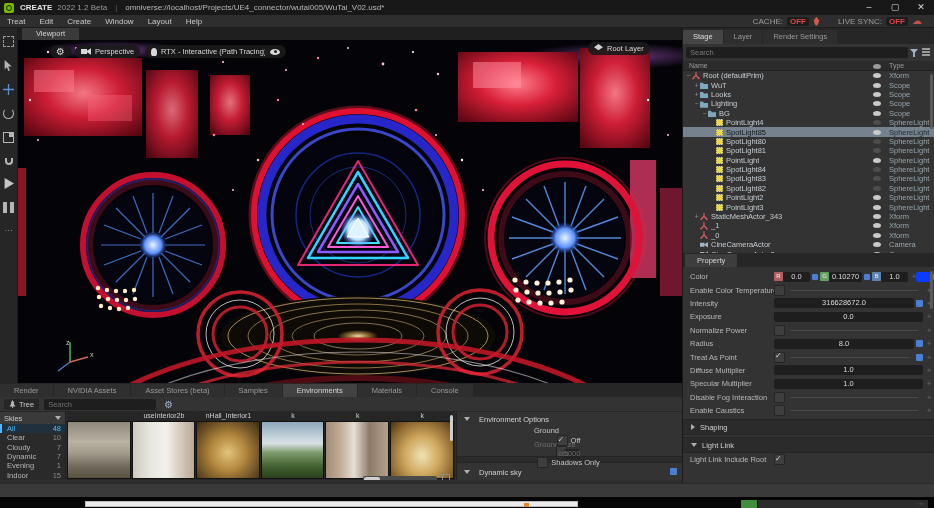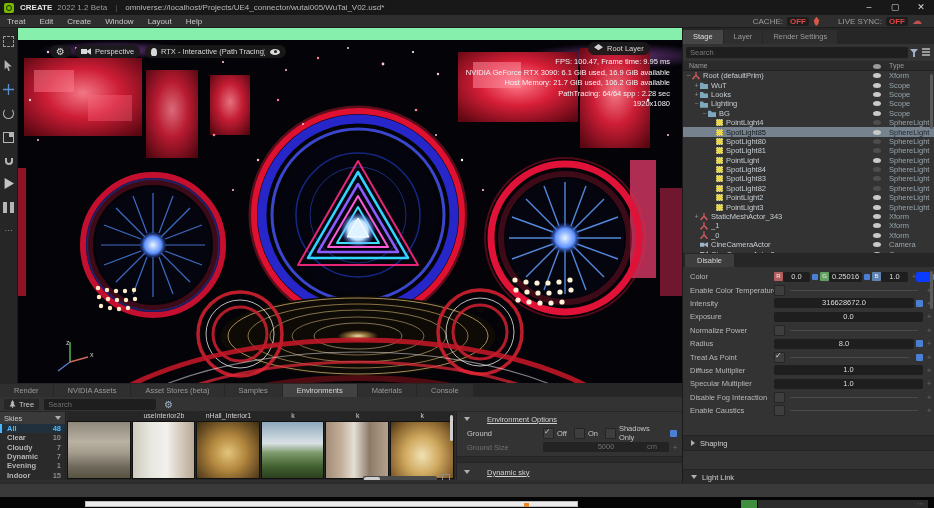--- a/index.html
+++ b/index.html
@@ -1,18 +1,18 @@
 <!DOCTYPE html>
 <html><head>
 <meta charset="utf-8">
 <style>
   html,body{margin:0;padding:0;background:#000;}
   body{width:934px;height:508px;font-family:"Liberation Sans","DejaVu Sans",sans-serif;overflow:hidden;-webkit-font-smoothing:antialiased;}
   .abs{position:absolute;}
-  #app{position:relative;width:934px;height:508px;background:#86efac;overflow:hidden;}
+  #app{position:relative;width:934px;height:508px;background:#f0abfc;overflow:hidden;}
   
   .titlebar{left:0;top:0;width:934px;height:15px;background:#181818;color:#cfcfcf;font-size:8px;display:flex;align-items:center;}
   .logo{width:10px;height:10px;margin:0 6px 0 4px;background:#76b900;border-radius:2px;position:relative;flex:none;}
   .logo::after{content:"";position:absolute;left:2px;top:2px;width:6px;height:6px;border:1px solid #1c2b00;border-radius:50%;box-sizing:border-box;}
   .tb-app{font-weight:bold;color:#e4e4e4;margin-right:5px;}
   .tb-ver{color:#9a9a9a;margin-right:8px;}
   .tb-sep{color:#5c5c5c;margin-right:8px;}
   .tb-path{color:#b9b9b9;}
   .winbtns{margin-left:auto;display:flex;}
   .winbtn{width:26px;text-align:center;color:#d9d9d9;font-size:9px;line-height:15px;}
@@ -90,21 +90,21 @@
   .pbody{position:absolute;left:0;top:239px;width:252px;height:216px;background:#333;overflow:hidden;display:flex;flex-direction:column;padding-top:3px;box-sizing:border-box;}
   .prow{display:flex;align-items:center;height:13.4px;flex:none;padding:0 4px 0 7px;font-size:7.5px;color:#b9b9b9;}
   .plabel{width:84px;flex:none;white-space:nowrap;overflow:hidden;}
   .pfield{flex:1;background:#1e1e1e;border-radius:2px;height:10px;line-height:10px;text-align:center;color:#dcdcdc;}
   .pmark{width:7px;height:7px;background:#4a7fd4;border-radius:1px;margin-left:2px;flex:none;}
   .pplus{width:8px;color:#6f6f6f;text-align:right;flex:none;font-size:7px;}
   .pplus::after{content:"+";}
   .cb{width:9px;height:9px;background:#3e3e3e;border:1px solid #252525;border-radius:1px;flex:none;position:relative;}
   .cb.on::after{content:"✓";position:absolute;left:0px;top:-1.5px;font-size:8px;color:#dcdcdc;}
   .pline{flex:1;height:1px;background:#4a4a4a;margin:0 5px;}
-  .psec{display:flex;align-items:center;height:14px;flex:none;background:#2b2b2b;border-top:1px solid #242424;border-bottom:1px solid #242424;color:#cfcfcf;font-size:7.5px;padding-left:8px;gap:5px;margin-top:18px;text-align:center;}
+  .psec{display:flex;align-items:center;height:14px;flex:none;background:#2b2b2b;border-top:1px solid #242424;border-bottom:1px solid #242424;color:#cfcfcf;font-size:7.5px;padding-left:8px;gap:5px;margin-top:2px;text-align:center;}
   .tri{width:0;height:0;border-style:solid;flex:none;}
   .tri.down{border-width:4px 3.5px 0 3.5px;border-color:#b0b0b0 transparent transparent transparent;}
   .tri.right{border-width:3.5px 0 3.5px 4px;border-color:transparent transparent transparent #b0b0b0;}
   .chip{width:9px;height:9px;border-radius:1px;font-size:6px;color:#f2f2f2;text-align:center;line-height:9px;flex:none;}
   .chip.r{background:#b35f5f;}.chip.g{background:#63a063;}.chip.b{background:#5f83b3;}
   .cval{background:#1e1e1e;height:10px;line-height:10px;text-align:center;color:#dcdcdc;border-radius:2px;flex:none;}
   .mark6{width:6px;height:6px;background:#4a7fd4;border-radius:1px;flex:none;}
   .swatch{width:15px;height:10px;border-radius:2px;flex:none;}
   
   .bottom{left:0;top:383px;width:682px;height:100px;background:#2e2e2e;}
@@ -113,42 +113,42 @@
   .btab.active{background:#424242;color:#d8d8d8;}
   .btoolbar{position:absolute;left:0;top:14px;width:682px;height:15px;background:#333;display:flex;align-items:center;border-bottom:1px solid #262626;box-sizing:border-box;}
   .treebtn{margin-left:4px;height:11px;background:#262626;border-radius:2px;display:flex;align-items:center;gap:3px;padding:0 5px;color:#c9c9c9;font-size:7.5px;}
   .i-tree{width:7px;height:8px;background:#b9b9b9;clip-path:polygon(50% 0,78% 42%,64% 42%,92% 80%,56% 80%,56% 100%,44% 100%,44% 80%,8% 80%,36% 42%,22% 42%);}
   .bsearch{margin-left:5px;width:112px;height:11px;background:#1e1e1e;border:none;border-radius:2px;color:#8a8a8a;font-size:7.5px;padding:0 4px;box-sizing:border-box;}
   .bsearch::placeholder{color:#6f6f6f;}
   .bgear{margin-left:8px;color:#9fb3c9;font-size:10px;}
   .skies{position:absolute;left:0;top:29px;width:66px;height:68px;background:#2a2a2a;overflow:hidden;border-right:1px solid #222;box-sizing:border-box;}
   .skies-h{height:12px;background:#3a3a3a;display:flex;align-items:center;padding:0 4px;font-size:7.5px;color:#c9c9c9;}
   .skies-h .tri{margin-left:auto;}
-  .sky{display:flex;height:9.3px;align-items:center;padding:0 4px 0 5px;font-size:7.5px;color:#b5b5b5;border-left:2px solid transparent;box-sizing:border-box;font-weight:bold;}
+  .sky{display:flex;height:9.3px;align-items:center;padding:0 4px 0 5px;font-size:7.5px;color:#b5b5b5;border-left:2px solid transparent;box-sizing:border-box;}
   .sky .cnt{margin-left:auto;color:#8a8a8a;}
   .sky.sel{color:#4db8ff;border-left:2px solid #4db8ff;background:#20303c;}
   .sky.sel .cnt{color:#4db8ff;}
   .thumbs{position:absolute;left:67px;top:29px;width:388px;height:68px;background:#262626;overflow:hidden;}
   .tlabels{display:flex;height:9px;}
   .tlabel{width:64.6px;text-align:center;font-size:7px;color:#cfcfcf;overflow:hidden;white-space:nowrap;flex:none;}
   .tiles{display:flex;height:58px;}
   .tile{width:63.6px;height:58px;margin-right:1px;flex:none;border:1px solid #111;box-sizing:border-box;}
   .t1{background:linear-gradient(180deg,#8e887b 0%,#b9b2a3 35%,#a49d8d 55%,#6f695c 80%,#57523f 100%);}
   .t2{background:linear-gradient(90deg,#cfcabe 0%,#e9e7e1 30%,#f2f1ed 55%,#d9cfc2 75%,#b9a896 100%);}
   .t3{background:radial-gradient(ellipse at 50% 55%,#e3c47c 0%,#b3873e 40%,#6b4f24 75%,#3d2d12 100%);}
   .t4{background:linear-gradient(180deg,#8fa9bd 0%,#d9e1e5 38%,#7e9b6d 55%,#41602f 80%,#2c401e 100%);}
   .t5{background:linear-gradient(90deg,#a18c77 0%,#c4b09a 25%,#e4ded4 45%,#8d7b69 70%,#b4a18c 100%);}
   .t6{background:radial-gradient(ellipse at 50% 60%,#f0e2b4 0%,#cfa85e 40%,#8a652f 75%,#4a3416 100%);}
   .hsb-track{position:absolute;left:296px;top:64px;width:74px;height:5px;background:#4a4a4a;border-radius:2px;}
   .hsb-thumb{position:absolute;left:297px;top:64.5px;width:16px;height:4px;background:#cfcfcf;border-radius:2px;}
   .grid-ic{position:absolute;left:375px;top:62px;width:8px;height:8px;border:1px solid #8a8a8a;box-sizing:border-box;background:linear-gradient(90deg,transparent 45%,#8a8a8a 45%,#8a8a8a 55%,transparent 55%),linear-gradient(0deg,transparent 45%,#8a8a8a 45%,#8a8a8a 55%,transparent 55%);}
   .vsb{position:absolute;left:383px;top:3px;width:3px;height:26px;background:#cfcfcf;border-radius:2px;}
   .envopts{position:absolute;left:456px;top:29px;width:226px;height:68px;background:#333;overflow:hidden;border-left:1px solid #222;box-sizing:border-box;}
-  .eo-h{display:flex;align-items:center;gap:17px;height:14px;padding-left:7px;font-size:7.5px;color:#d2d2d2;text-decoration:underline;}
-  .eo-row{display:flex;align-items:center;height:14px;padding:0 5px 0 10px;font-size:7.5px;color:#c5c5c5;}
+  .eo-h{display:flex;align-items:center;gap:9px;height:14px;padding-left:7px;font-size:7.5px;color:#d2d2d2;}
+  .eo-row{display:flex;align-items:center;height:14px;padding:0 5px 0 10px;font-size:7.5px;color:#c5c5c5;flex-direction:column;}
   .eo-row .lab{width:76px;flex:none;}
   .eo-row.dis{color:#707070;}
   .gopt{display:flex;align-items:center;gap:3px;margin-right:7px;}
   .cb.gray.on::after{color:#c5c5c5;}
   .eo-field{flex:1;background:#232323;border-radius:2px;height:10px;line-height:10px;text-align:center;color:#707070;position:relative;}
   .eo-field .unit{position:absolute;right:12px;top:0;color:#6a6a6a;}
   .eo-sep{height:5px;background:#2a2a2a;border-top:1px solid #242424;border-bottom:1px solid #242424;margin:2px 0;}
   .eo-msg{padding:2px 8px 0 10px;font-size:7.5px;color:#9a9a9a;line-height:9px;height:14px;overflow:hidden;}
   
   .statusbar{left:0;top:483px;width:934px;height:14px;background:#3a3a3a;border-top:1px solid #2a2a2a;box-sizing:border-box;}
@@ -199,20 +199,23 @@
     <span class="ltool g-cursor"></span>
     <span class="ltool g-move"></span>
     <span class="ltool g-rotate"></span>
     <span class="ltool g-scale"></span>
     <span class="ltool g-snap"></span>
     <span class="ltool g-play"></span>
     <span class="ltool g-pause"></span>
     <span class="ltool g-more">⋯</span>
   </div>
 
+  <div class="abs vp-tabstrip">
+    <span class="vp-tab">Viewport</span>
+  </div>
 
   <div class="abs viewport">
     <svg width="664" height="343" viewBox="0 0 664 343">
       <defs>
         <radialGradient id="gRed" cx="50%" cy="45%" r="70%">
           <stop offset="0%" stop-color="#ff7d8c"></stop>
             <stop offset="45%" stop-color="#d81f38"></stop>
             <stop offset="100%" stop-color="#5e0712"></stop>
         </radialGradient>
         <radialGradient id="gCore" cx="50%" cy="50%" r="50%">
@@ -426,27 +429,20 @@
       <span>RTX - Interactive (Path Tracing)</span>
     </div>
     <div class="vpill" style="left:246px;top:5px;">
       <span class="i-eye"></span>
     </div>
     <div class="vpill" style="left:570px;top:2px;">
       <span class="i-layers"></span>
       <span>Root Layer</span>
     </div>
 
-    <div class="vstats">
-      <div>FPS: 100.47, Frame time: 9.95 ms</div>
-      <div>NVIDIA GeForce RTX 3090: 6.1 GiB used,  16.9 GiB available</div>
-      <div>Host Memory: 21.7 GiB used, 106.2 GiB available</div>
-      <div>PathTracing: 64/64 spp : 2.28 sec</div>
-      <div>1920x1080</div>
-    </div>
 
     <div class="vaxis">
       <span style="position:absolute;left:10px;top:0;">z</span>
       <span style="position:absolute;left:34px;top:12px;">x</span>
     </div>
   </div>
 
   <div class="abs rpanel">
     <div class="rtabs">
       <span class="rtab active">Stage</span>
@@ -621,30 +617,30 @@
           <span class="exp"></span>
           <span class="ticon icon-camera"></span>
           <span class="tname">CineCameraActor2</span>
           <span class="teye b"></span>
           <span class="ttype">Camera</span>
         </div>
     </div>
     <span class="sb" style="right:1px;top:46px;height:55px;"></span>
 
     <div class="ptabstrip">
-      <span class="ptab">Disable</span>
+      <span class="ptab">Property</span>
     </div>
     <div class="pbody">
       <div class="prow">
         <span class="plabel">Color</span>
         <span class="chip r">R</span>
         <span class="cval" style="width:27px">0.0</span>
         <span class="mark6" style="margin:0 2px"></span>
         <span class="chip g">G</span>
-        <span class="cval" style="width:33px">0.25016</span>
+        <span class="cval" style="width:33px">0.10270</span>
         <span class="mark6" style="margin:0 2px"></span>
         <span class="chip b">B</span>
         <span class="cval" style="width:27px">1.0</span>
         <span class="pplus"></span>
         <span class="swatch" style="background:#0a3cff"></span>
         <span class="mark6" style="margin-left:2px"></span>
       </div>
       <div class="prow">
         <span class="plabel">Enable Color Temperature</span>
           <span class="cb"></span>

